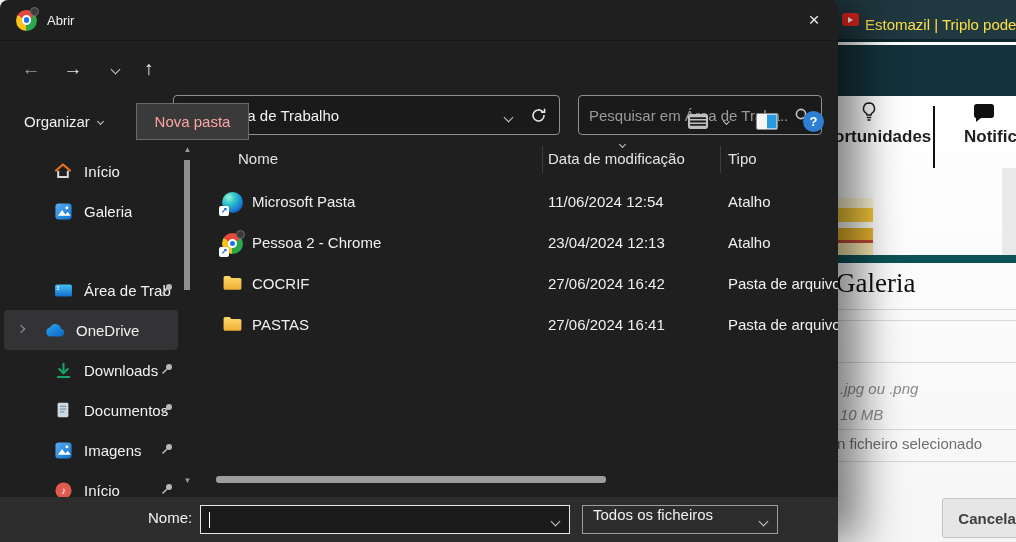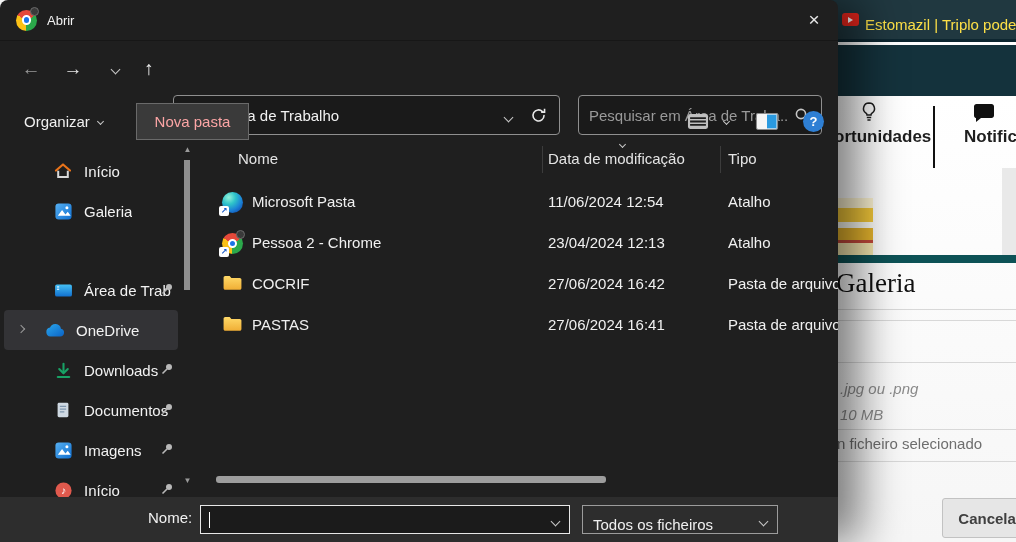--- a/index.html
+++ b/index.html
@@ -117,21 +117,21 @@
   .hscroll { position:absolute; left:24px; top:333px; width:390px; height:7px; background:#9d9d9d; border-radius:3px; }
 
   
   .footer { position:absolute; left:0; top:497px; width:838px; height:45px; background:#2d2d2d; }
   .fname-label { position:absolute; left:148px; top:12px; color:#f2f2f2; }
   .fname-input { position:absolute; left:200px; top:8px; width:370px; height:29px; background:#1b1b1b;
     border:1px solid #e8e8e8; display:flex; align-items:center; padding:0 8px; }
   .caret { width:1px; height:16px; background:#fff; }
   .fname-input .chev, .ftype-select .chev { position:absolute; right:10px; top:12px; }
   .ftype-select { position:absolute; left:582px; top:8px; width:196px; height:29px; background:#2d2d2d;
-    border:1px solid #9c9c9c; display:flex; align-items:flex-end; padding:0 10px; color:#f0f0f0; }
+    border:1px solid #9c9c9c; display:flex; align-items:flex-start; padding:0 10px; color:#f0f0f0; }
 
   svg { display:block; }
 </style>
 </head>
 <body>
 
 <svg width="0" height="0" style="position:absolute">
   <defs>
     <linearGradient id="gradBlue" x1="0" y1="0" x2="1" y2="1">
       <stop offset="0" stop-color="#56b0f2"></stop>

